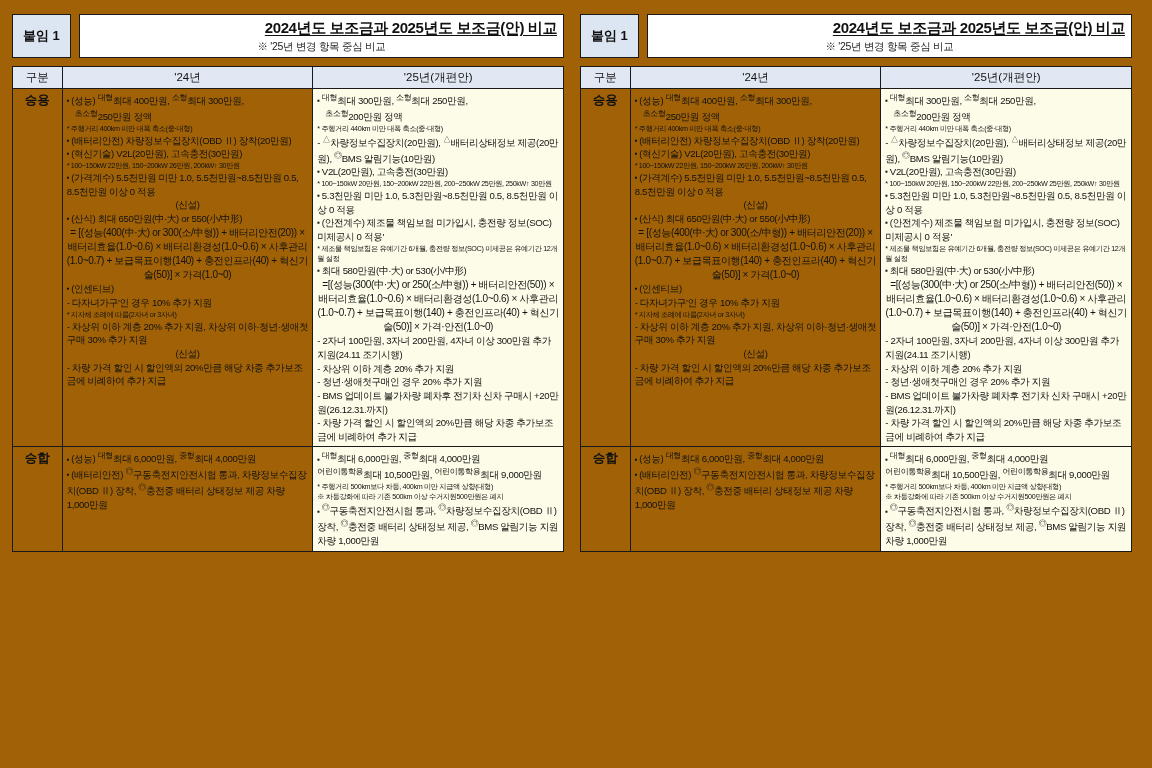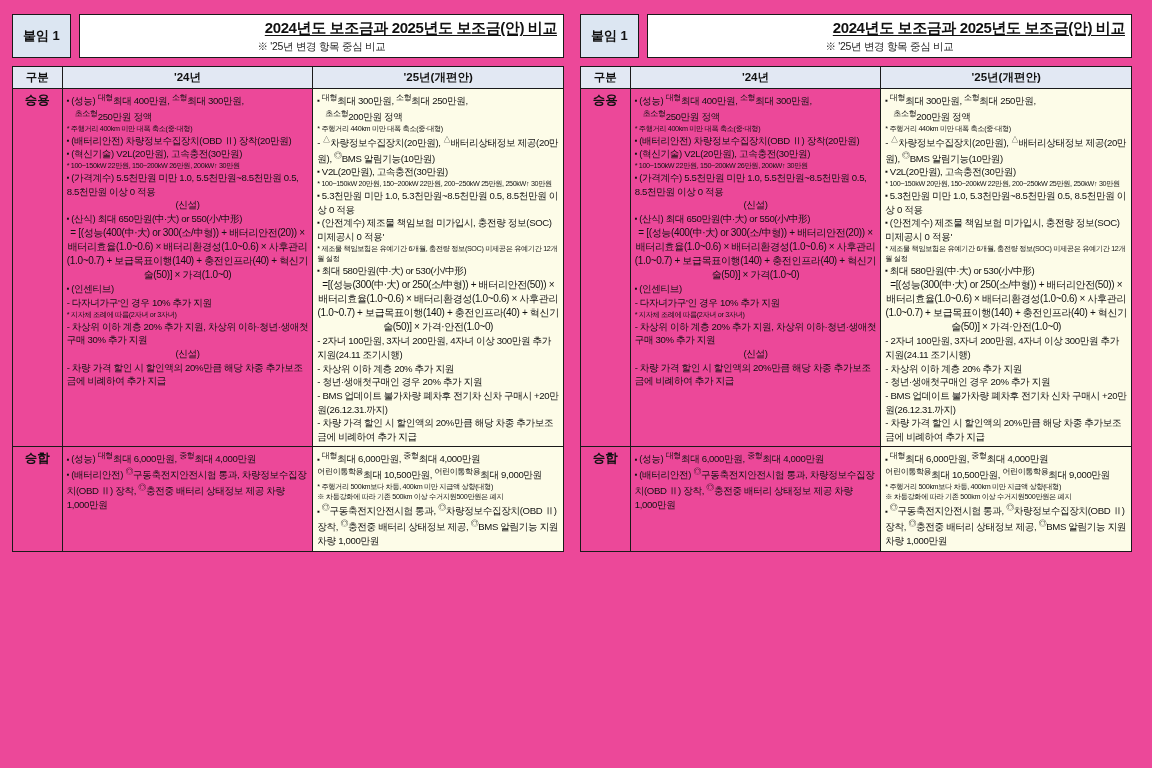--- a/index.html
+++ b/index.html
@@ -5,21 +5,21 @@
   html, body {
     margin: 0;
     padding: 0;
     background: #ffffff;
     font-family: "Liberation Sans", sans-serif;
   }
   .page {
     width: 1152px;
     height: 768px;
     position: relative;
-    background: #ec4899;
+    background: #a16207;
     overflow: hidden;
     box-sizing: border-box;
     display: flex;
     gap: 16px;
     padding: 14px 12px;
   }
   .doc {
     width: 552px;
     box-sizing: border-box;
   }
@@ -73,21 +73,21 @@
   }
   table.cmp td, table.cmp th {
     border: 1px solid #1a1a1a;
     vertical-align: top;
     padding: 3px 4px;
   }
   .hdr {
     background: #e2e8f3;
     text-align: center;
     font-size: 11.5px;
-    font-weight: bold;
+    font-weight: normal;
     color: #111;
     padding: 4px 2px;
     vertical-align: middle;
   }
   .col-div { width: 46px; }
   .col-24  { width: 232px; }
   .col-25  { width: 232px; }
   .rowlabel {
     text-align: center;
     vertical-align: middle;

